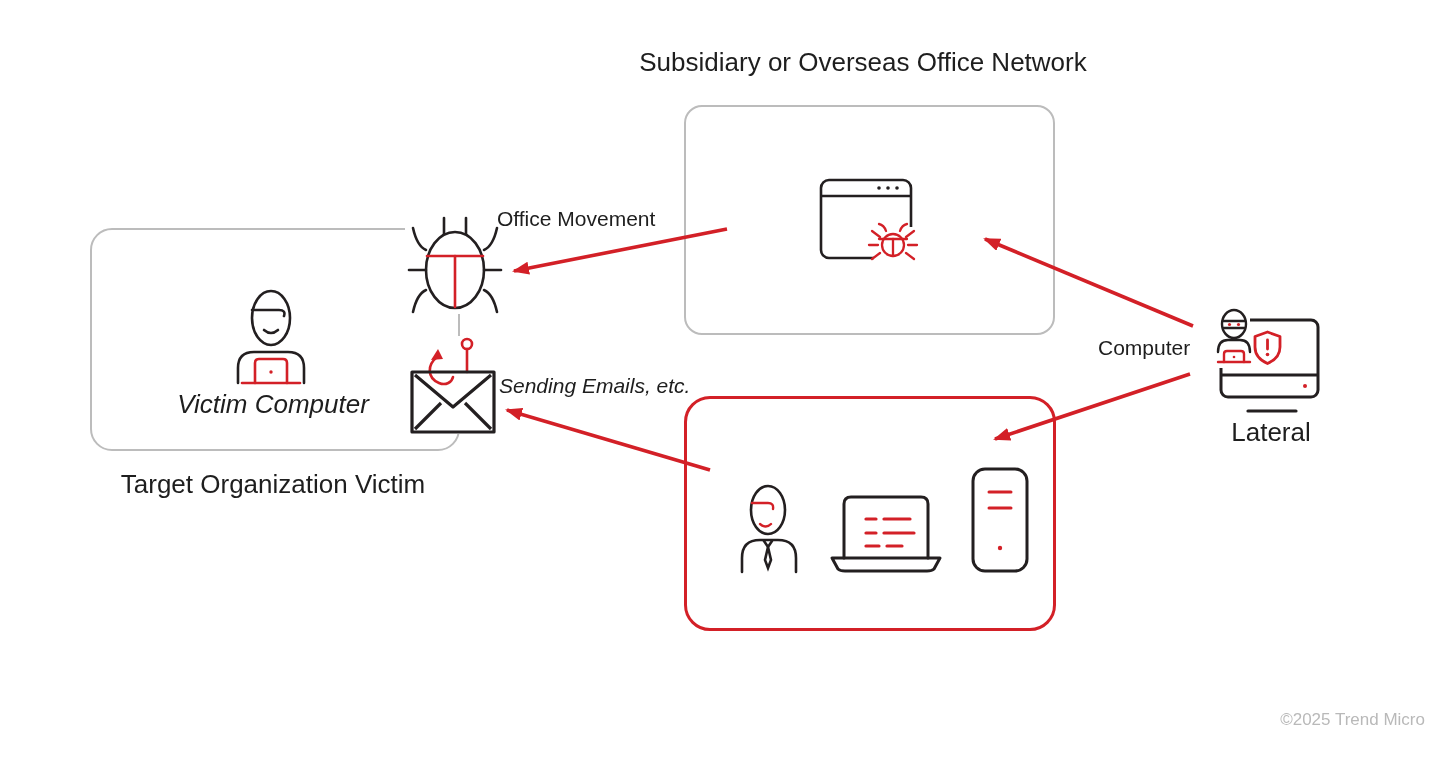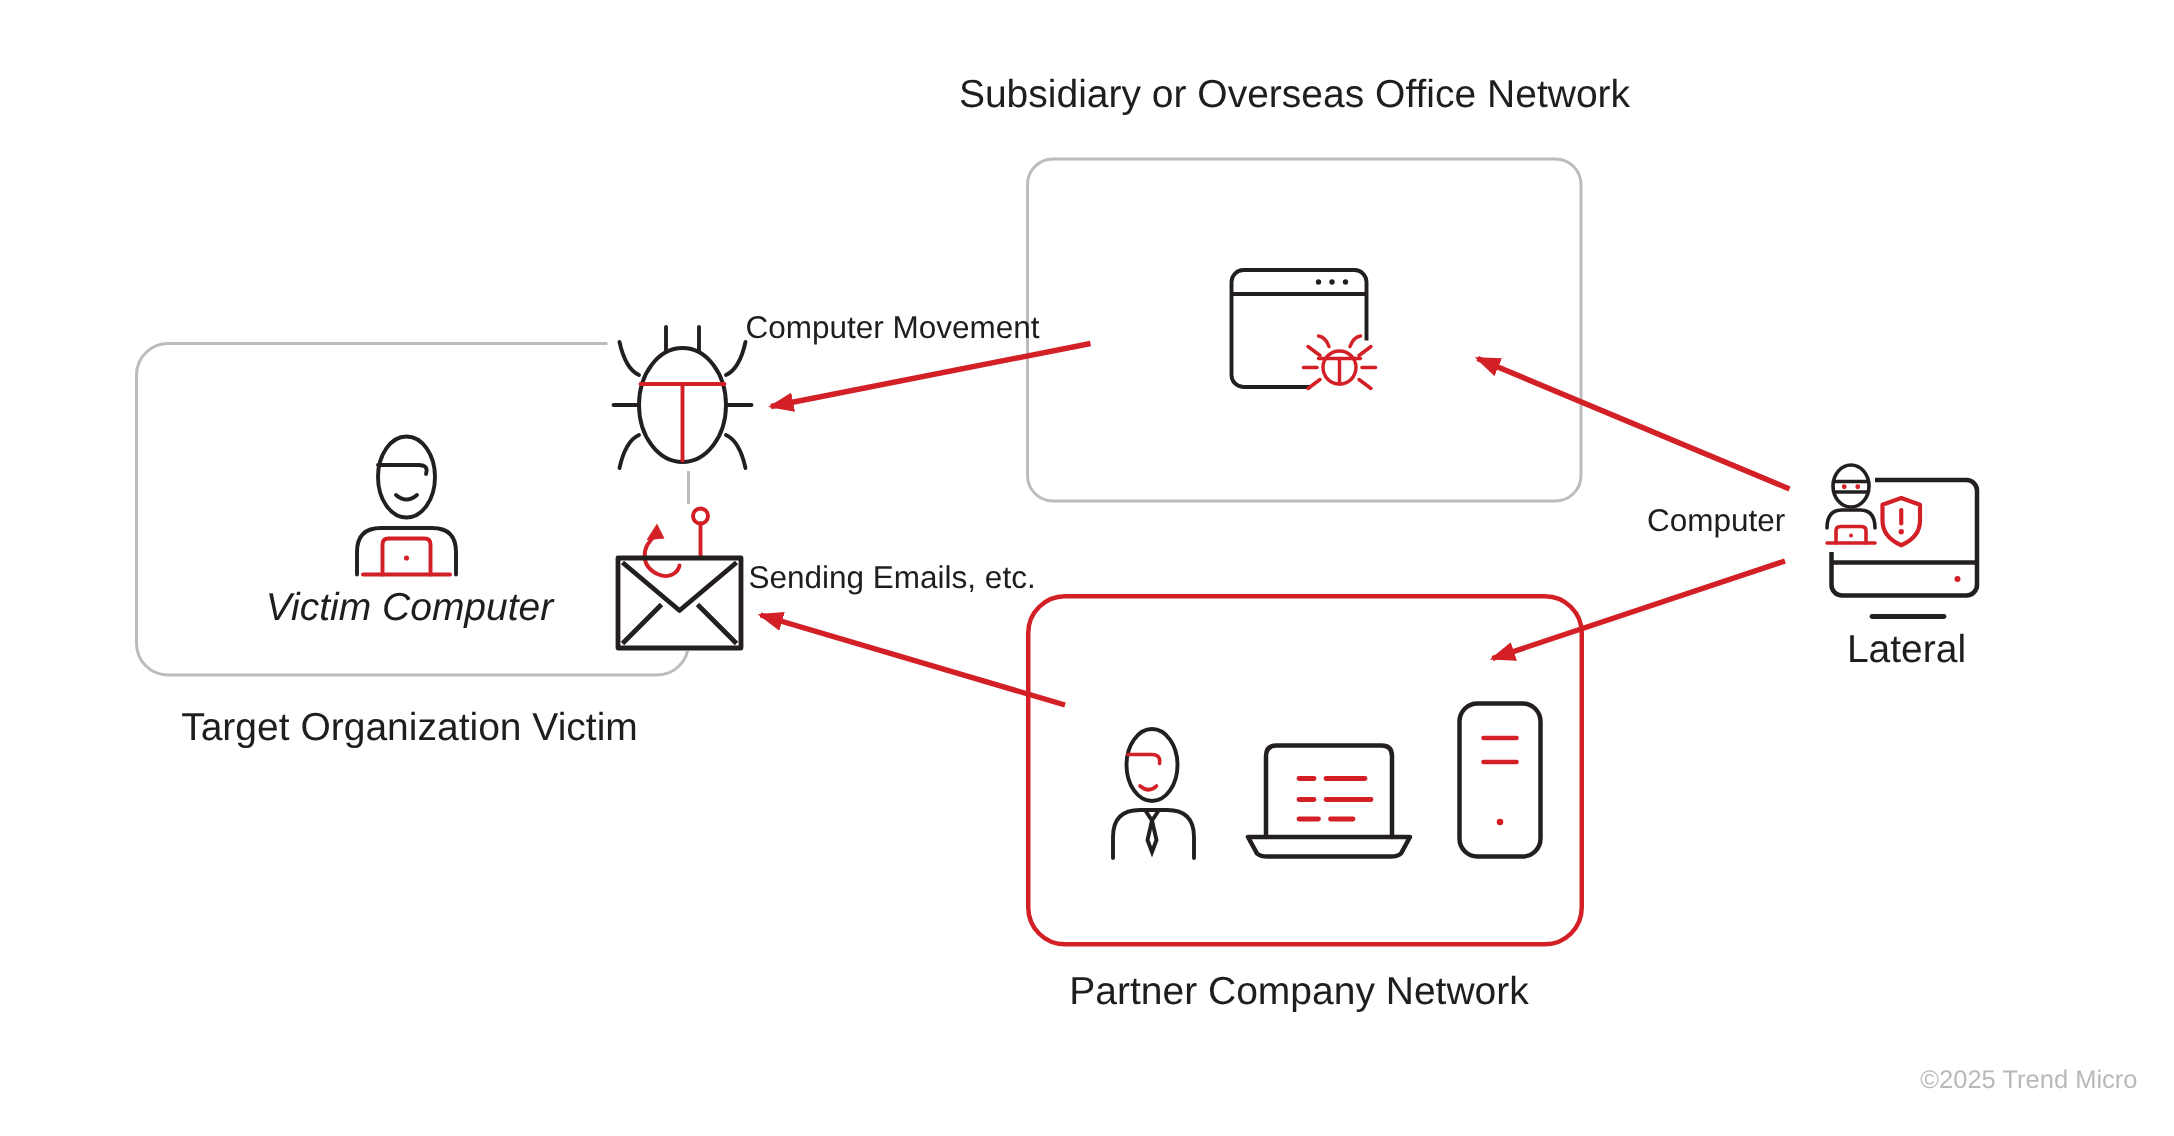--- a/index.html
+++ b/index.html
@@ -199,23 +199,22 @@
       <g>
         <path d="M57.5,26 L70,30.5 V41 Q70,52 57.5,57.5 Q45,52 45,41 V30.5 Z" fill="#ffffff" stroke="#d32027" stroke-width="2.8" stroke-linejoin="round"></path>
         <path d="M57.5,34 V43" stroke="#d32027" stroke-width="2.8" stroke-linecap="round"></path>
         <circle cx="57.5" cy="48.5" r="1.8" fill="#d32027"></circle>
       </g>
     </svg>
   </div>
 
   <div class="title" style="left:633px;top:48px;width:460px;">Subsidiary or Overseas Office Network</div>
   <div class="title" style="left:73px;top:470px;width:400px;">Target Organization Victim</div>
-  <div class="title" style="left:666px;top:646px;width:400px;">Partner Company Network</div>
   <div class="title" style="left:90px;top:390px;width:366px;font-style:italic;">Victim Computer</div>
   <div class="title" style="left:1211px;top:418px;width:120px;">Lateral</div>
 
-  <div class="arrowlabel" style="left:497px;top:207px;">Computer Movement</div>
+  <div class="arrowlabel" style="left:497px;top:207px;">Office Movement</div>
   <div class="arrowlabel" style="left:1098px;top:336px;">Computer</div>
-  <div class="arrowlabel" style="left:499px;top:374px;">Sending Emails, etc.</div>
+  <div class="arrowlabel" style="left:499px;top:374px;font-style:italic;">Sending Emails, etc.</div>
 
   <div class="copyright" style="right:24px;top:710px;">©2025 Trend Micro</div>
 
 </div>
 
 </body></html>

